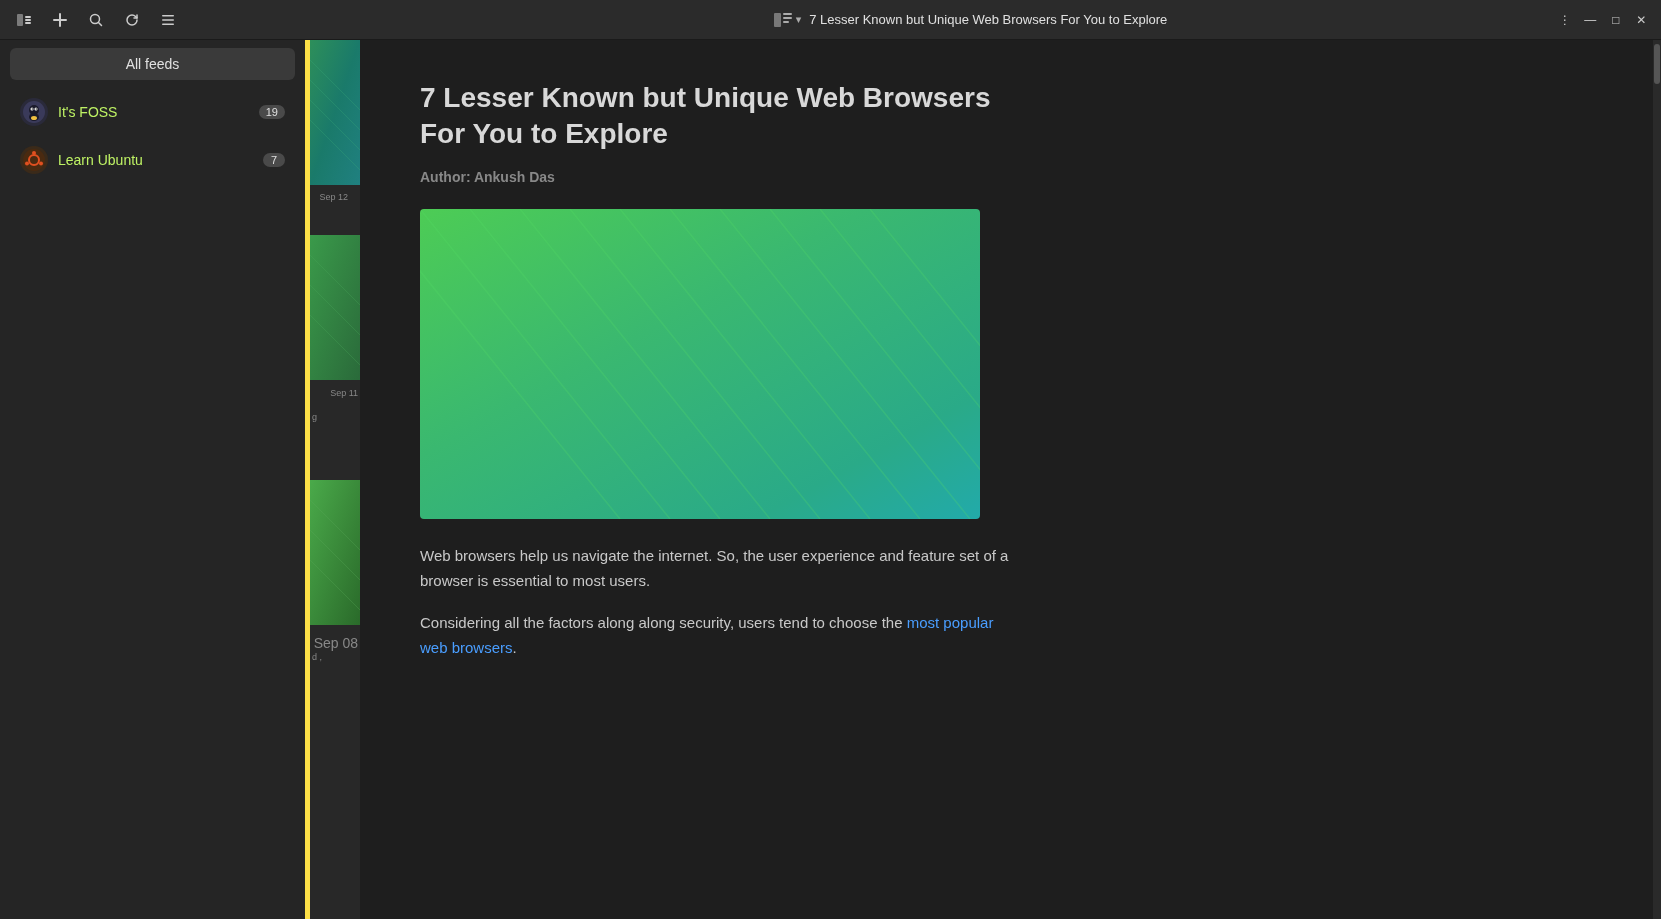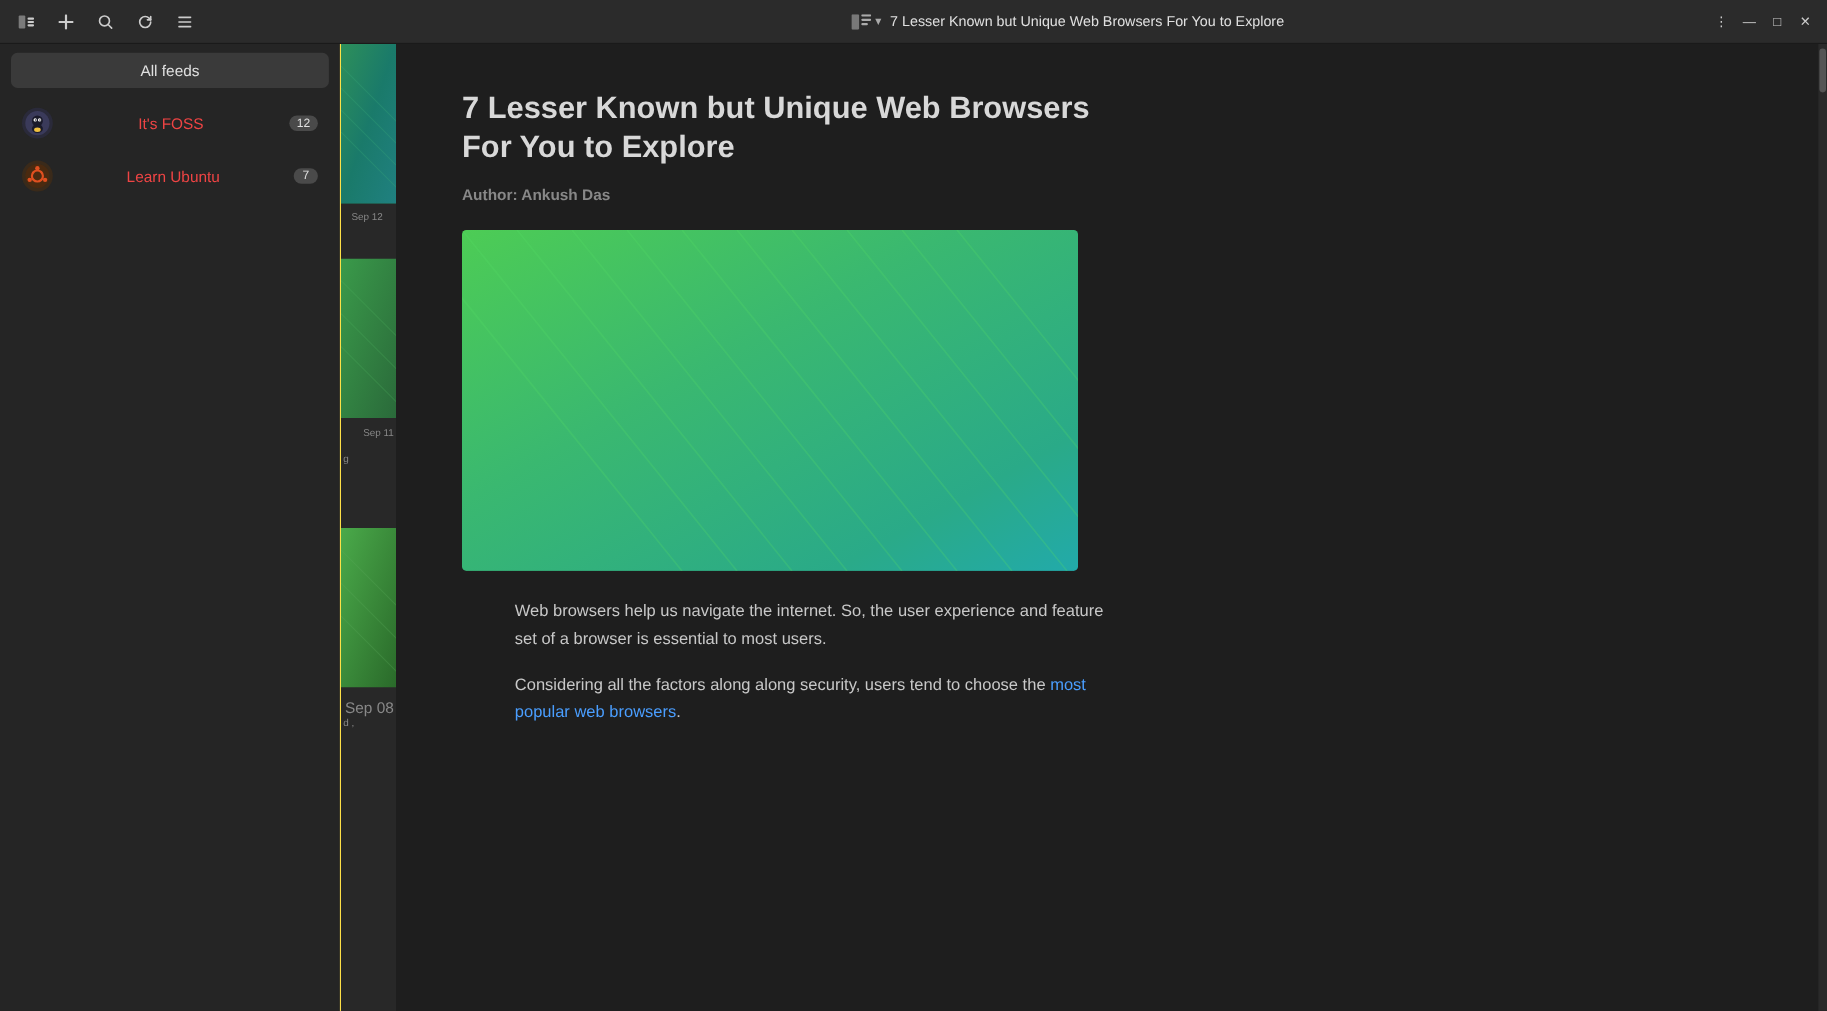--- a/index.html
+++ b/index.html
@@ -84,21 +84,21 @@
       overflow: hidden;
     }
 
     
     .sidebar {
       width: 310px;
       background: #252525;
       display: flex;
       flex-direction: column;
       flex-shrink: 0;
-      border-right: 1px solid #fde047;
+      border-right: 5px solid #fde047;
     }
     .all-feeds-btn {
       margin: 8px 10px;
       background: #3a3a3a;
       border: none;
       border-radius: 6px;
       color: #e0e0e0;
       font-size: 14px;
       font-weight: 500;
       padding: 8px 12px;
@@ -117,23 +117,22 @@
     .feed-avatar {
       width: 28px; height: 28px;
       border-radius: 50%;
       flex-shrink: 0;
       display: flex; align-items: center; justify-content: center;
       font-size: 16px;
       overflow: hidden;
     }
     .feed-name {
       flex: 1;
-      color: #ef4444;
+      color: #bef264;
       font-size: 14px;
-      text-align: center;
     }
     .feed-badge {
       background: #4a4a4a;
       color: #e0e0e0;
       border-radius: 10px;
       font-size: 11px;
       padding: 1px 7px;
       min-width: 22px;
       text-align: center;
     }
@@ -205,21 +204,20 @@
     }
 
     .article-body {
       max-width: 600px;
       color: #c8c8c8;
       font-size: 15px;
       line-height: 1.7;
     }
     .article-body p {
       margin-bottom: 16px;
-      margin-left: 48px;
     }
     .article-body a {
       color: #4a9eff;
       text-decoration: none;
     }
 
     
     .scrollbar-track {
       width: 8px;
       background: #2a2a2a;
@@ -319,21 +317,21 @@
           <circle cx="12" cy="10" r="5" fill="#1a1a2a"></circle>
           <ellipse cx="12" cy="17" rx="5" ry="4" fill="#1a1a2a"></ellipse>
           <circle cx="10" cy="9" r="1.5" fill="white"></circle>
           <circle cx="14" cy="9" r="1.5" fill="white"></circle>
           <circle cx="10.3" cy="9" r="0.7" fill="#333"></circle>
           <circle cx="14.3" cy="9" r="0.7" fill="#333"></circle>
           <ellipse cx="12" cy="18" rx="3" ry="2" fill="#f0c040"></ellipse>
         </svg>
       </div>
       <span class="feed-name">It's FOSS</span>
-      <span class="feed-badge">12</span>
+      <span class="feed-badge">19</span>
     </div>
 
 
     <div class="feed-item">
       <div class="feed-avatar" style="background:#3a2a1a;">
         <svg width="24" height="24" viewBox="0 0 24 24">
           <circle cx="12" cy="12" r="11" fill="#4a2a10"></circle>
 
           <circle cx="12" cy="12" r="5" fill="none" stroke="#e05020" stroke-width="2"></circle>
           <circle cx="12" cy="5" r="2" fill="#e05020"></circle>

